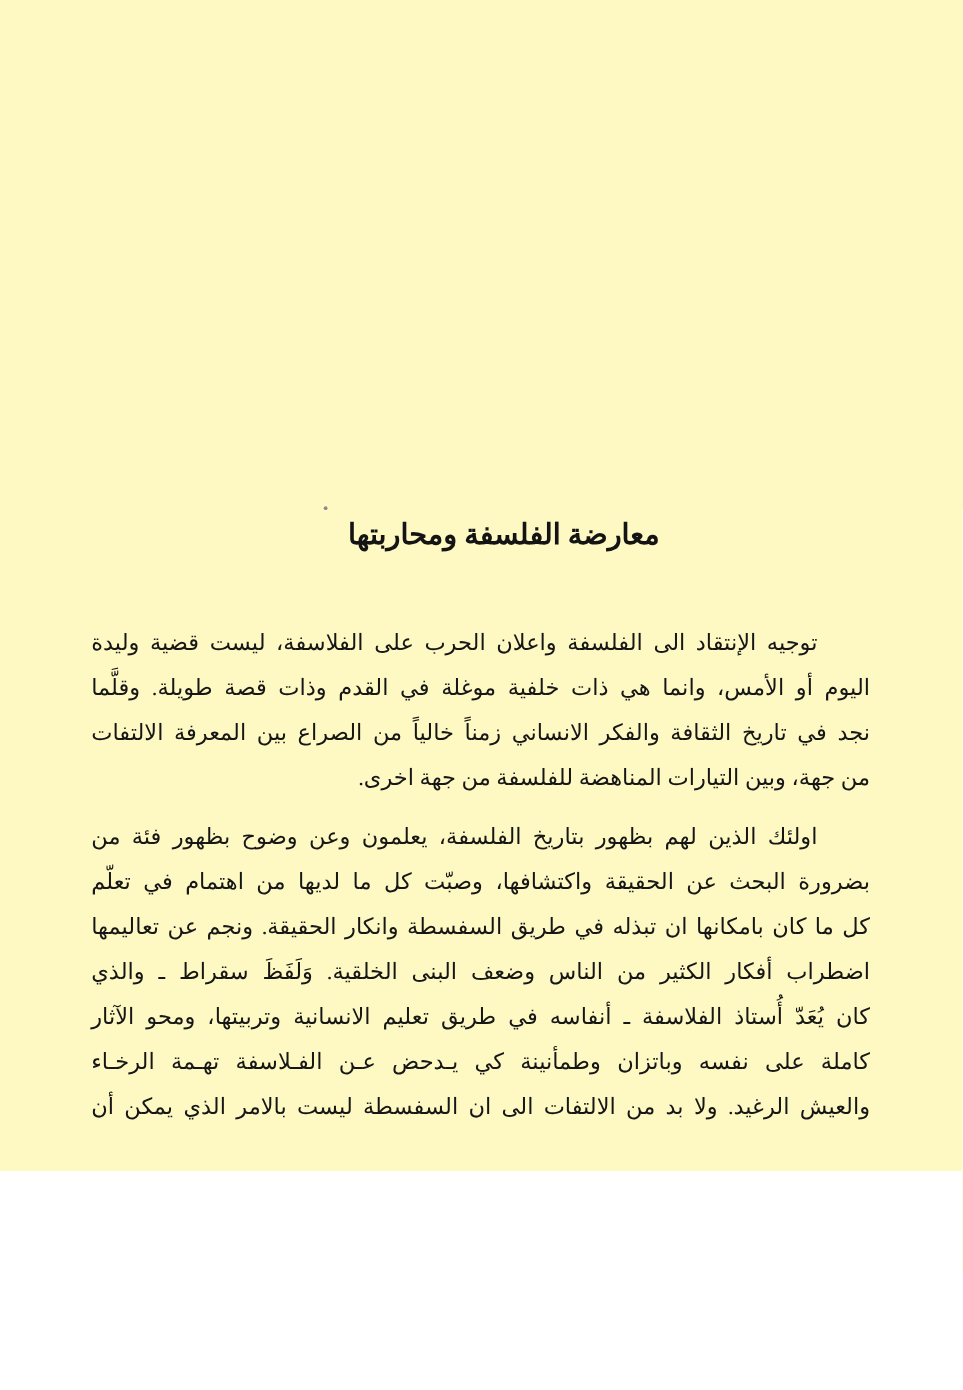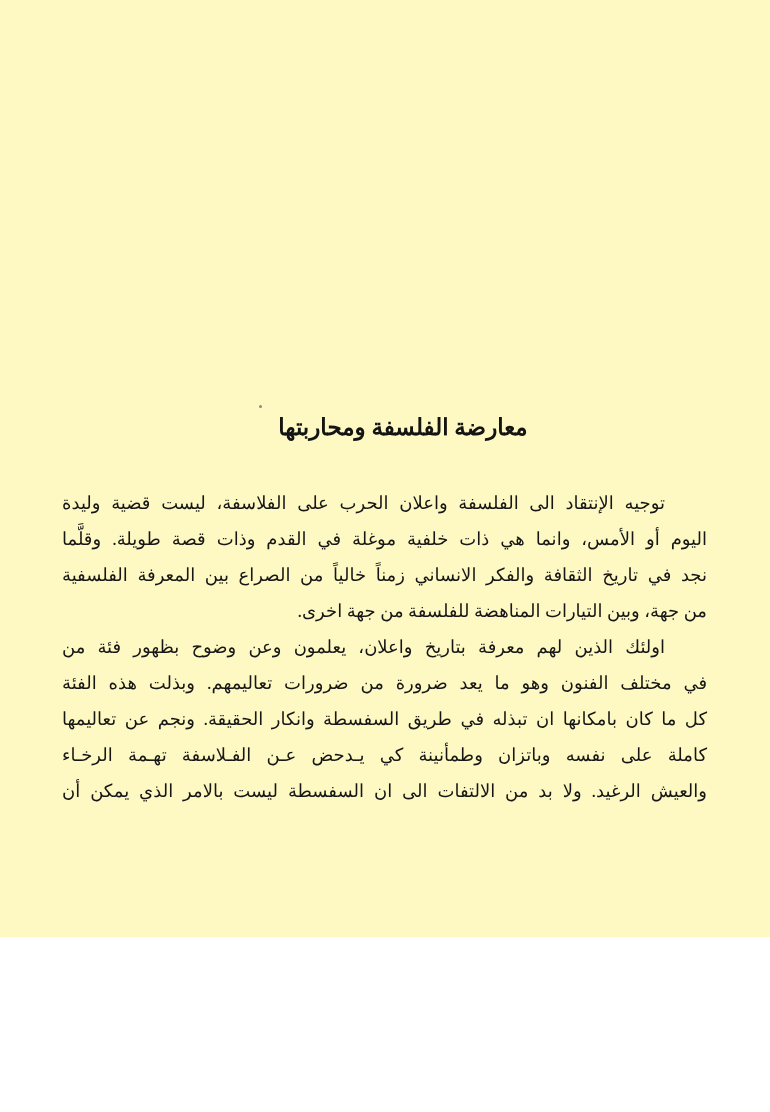--- a/index.html
+++ b/index.html
@@ -41,21 +41,21 @@
   }
   .body-text {
     position: absolute;
     top: 485px;
     left: 62px;
     width: 645px;
     color: #161616;
     font-size: 18px;
   }
   .paragraph {
-    margin: 0;
+    margin: 11px;
   }
   .line {
     height: 36px;
     line-height: 36px;
     white-space: nowrap;
     text-align: justify;
     text-align-last: justify;
     -moz-text-align-last: justify;
   }
   .line.indent {
@@ -70,24 +70,26 @@
 </head>
 <body style="background: rgb(255, 255, 255);">
 
 <div class="page">
   <span class="speck"></span>
   <h1 class="title">معارضة الفلسفة ومحاربتها</h1>
   <div class="body-text" style="color: rgb(22, 22, 22);">
       <div class="paragraph">
         <div class="line indent">توجيه الإنتقاد الى الفلسفة واعلان الحرب على الفلاسفة، ليست قضية وليدة</div>
         <div class="line">اليوم أو الأمس، وانما هي ذات خلفية موغلة في القدم وذات قصة طويلة. وقلَّما</div>
-        <div class="line">نجد في تاريخ الثقافة والفكر الانساني زمناً خالياً من الصراع بين المعرفة الفلسفية</div>
+        <div class="line">نجد في تاريخ الثقافة والفكر الانساني زمناً خالياً من الصراع بين المعرفة الالتفات</div>
         <div class="line noj">من جهة، وبين التيارات المناهضة للفلسفة من جهة اخرى.</div>
       </div>
       <div class="paragraph">
-        <div class="line indent">اولئك الذين لهم معرفة بتاريخ واعلان، يعلمون وعن وضوح بظهور فئة من</div>
-        <div class="line">في مختلف الفنون وهو ما يعد ضرورة من ضرورات تعاليمهم. وبذلت هذه الفئة</div>
+        <div class="line indent">اولئك الذين لهم بظهور بتاريخ الفلسفة، يعلمون وعن وضوح بظهور فئة من</div>
+        <div class="line">بضرورة البحث عن الحقيقة واكتشافها، وصبّت كل ما لديها من اهتمام في تعلّم</div>
         <div class="line">كل ما كان بامكانها ان تبذله في طريق السفسطة وانكار الحقيقة. ونجم عن تعاليمها</div>
+        <div class="line">اضطراب أفكار الكثير من الناس وضعف البنى الخلقية. وَلَفَظَ سقراط ـ والذي</div>
+        <div class="line">كان يُعَدّ أُستاذ الفلاسفة ـ أنفاسه في طريق تعليم الانسانية وتربيتها، ومحو الآثار</div>
         <div class="line">كاملة على نفسه وباتزان وطمأنينة كي يـدحض عـن الفـلاسفة تهـمة الرخـاء</div>
         <div class="line">والعيش الرغيد. ولا بد من الالتفات الى ان السفسطة ليست بالامر الذي يمكن أن</div>
       </div>
     </div>
 </div>
 
 </body></html>

